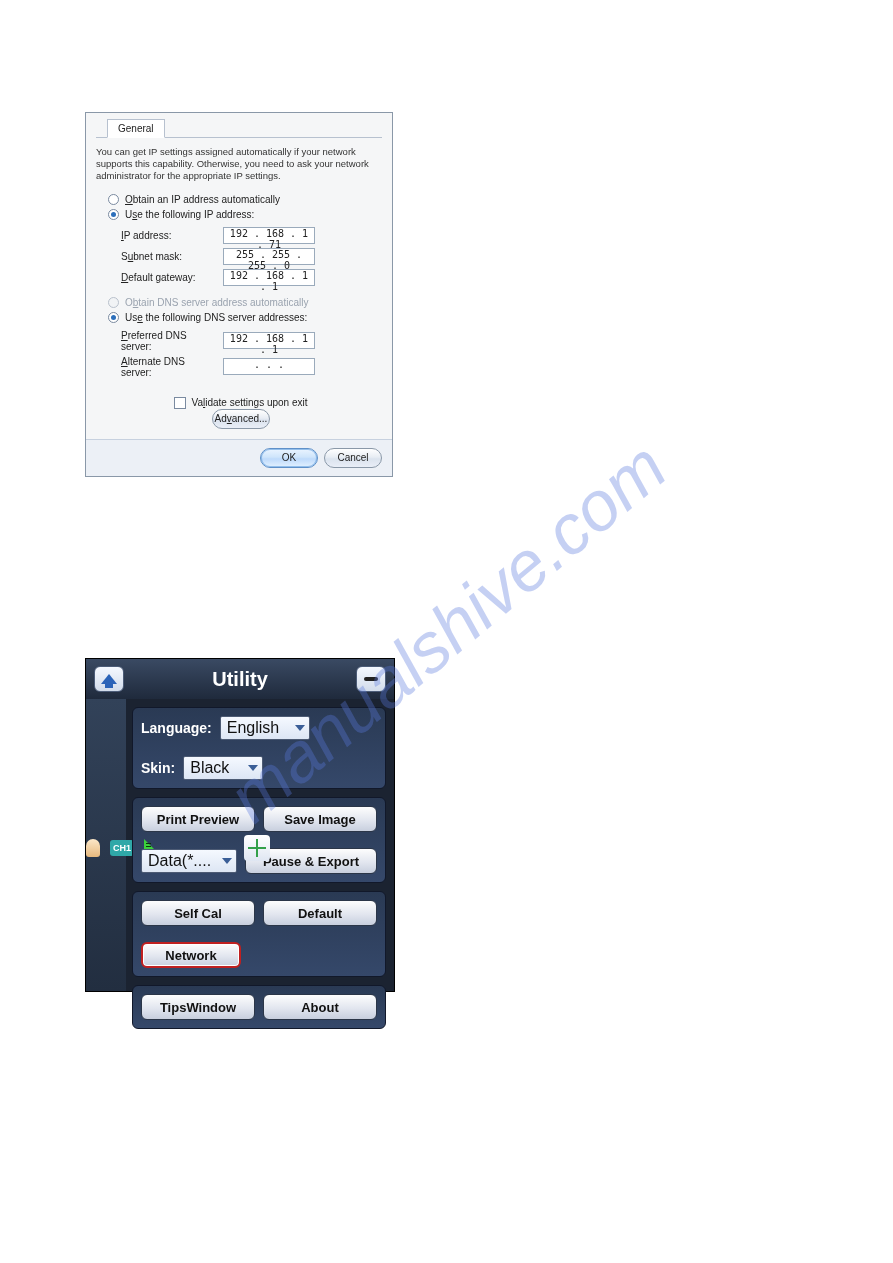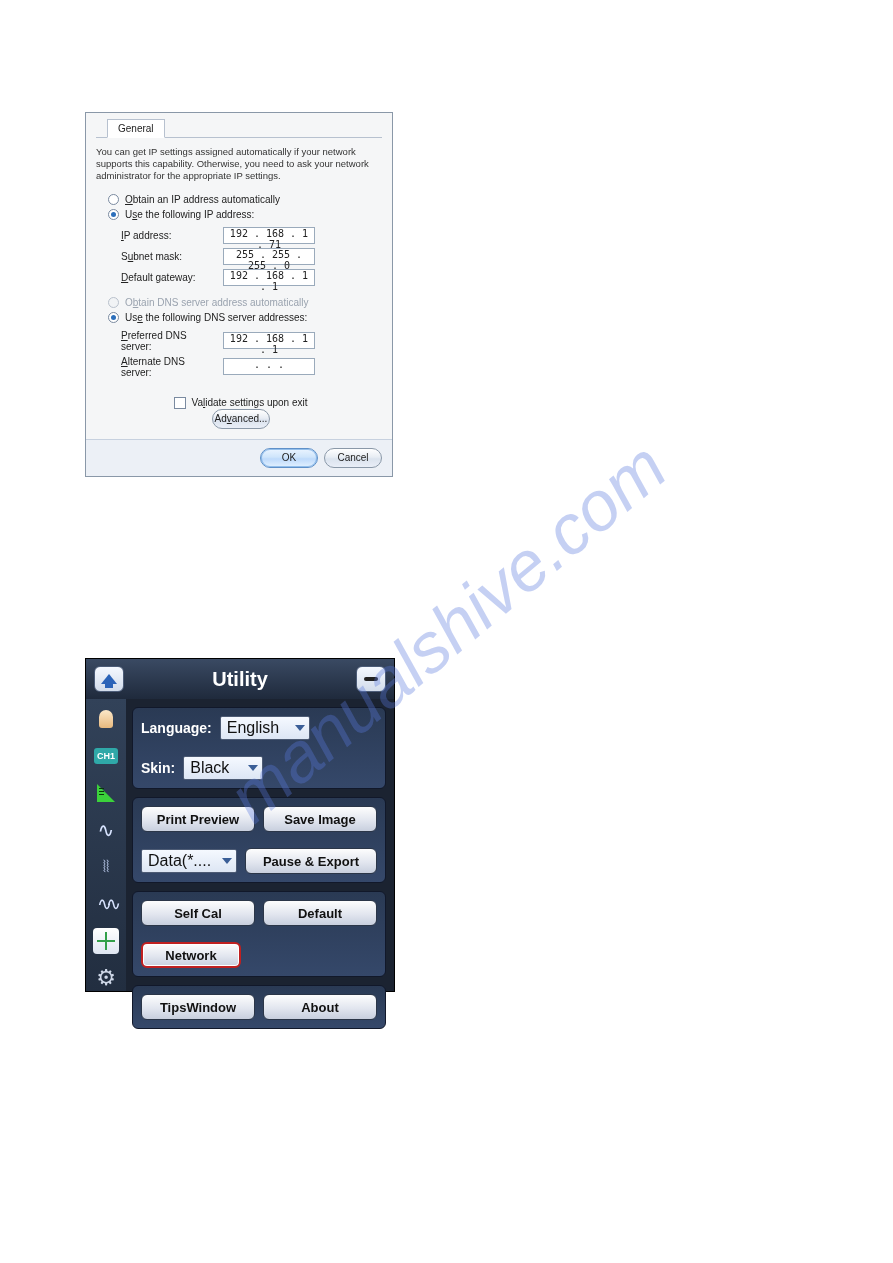--- a/index.html
+++ b/index.html
@@ -114,21 +114,21 @@
     width:30px;height:26px;border-radius:6px;background:linear-gradient(#f4f8ff,#d2dceb);
     border:1px solid #4c5c78;display:flex;align-items:center;justify-content:center;cursor:pointer;
   }
   .util-top .title{ color:#fff; font-weight:bold; font-size:20px;}
   .home-glyph{ width:0;height:0;border-left:8px solid transparent;border-right:8px solid transparent;border-bottom:10px solid #2b63b8; position:relative;}
   .home-glyph::after{content:"";position:absolute;left:-4px;top:8px;width:8px;height:6px;background:#2b63b8;}
   .min-glyph{ width:14px;height:4px;background:#222;border-radius:2px;}
   .util-grid{ display:flex; height:calc(100% - 40px);}
   .util-side{
     width:40px;background:linear-gradient(#324259,#222e40);
-    display:flex;flex-direction:column;align-items:center;padding-top:6px;gap:10px;
+    display:flex;flex-direction:row;align-items:center;padding-top:6px;gap:10px;
   }
   .side-ico{ width:28px;height:28px;display:flex;align-items:center;justify-content:center;}
   .util-main{ flex:1; padding:8px 8px 8px 6px; display:flex; flex-direction:column; gap:8px;}
   .group{ background:linear-gradient(#2a3a54,#35486a); border:1px solid #11182a; border-radius:6px; padding:8px; display:flex; flex-wrap:wrap; gap:8px; align-items:center;}
   .grp-label{ color:#fff; font-size:14px; font-weight:bold;}
   .dd{
     height:24px; border:1px solid #4d5b74; background:linear-gradient(#f5f9ff,#dde6f4);
     display:inline-flex; align-items:center; padding:0 18px 0 6px; font-size:16px; position:relative;
     border-radius:2px; color:#111; cursor:pointer; min-width:90px;
   }

